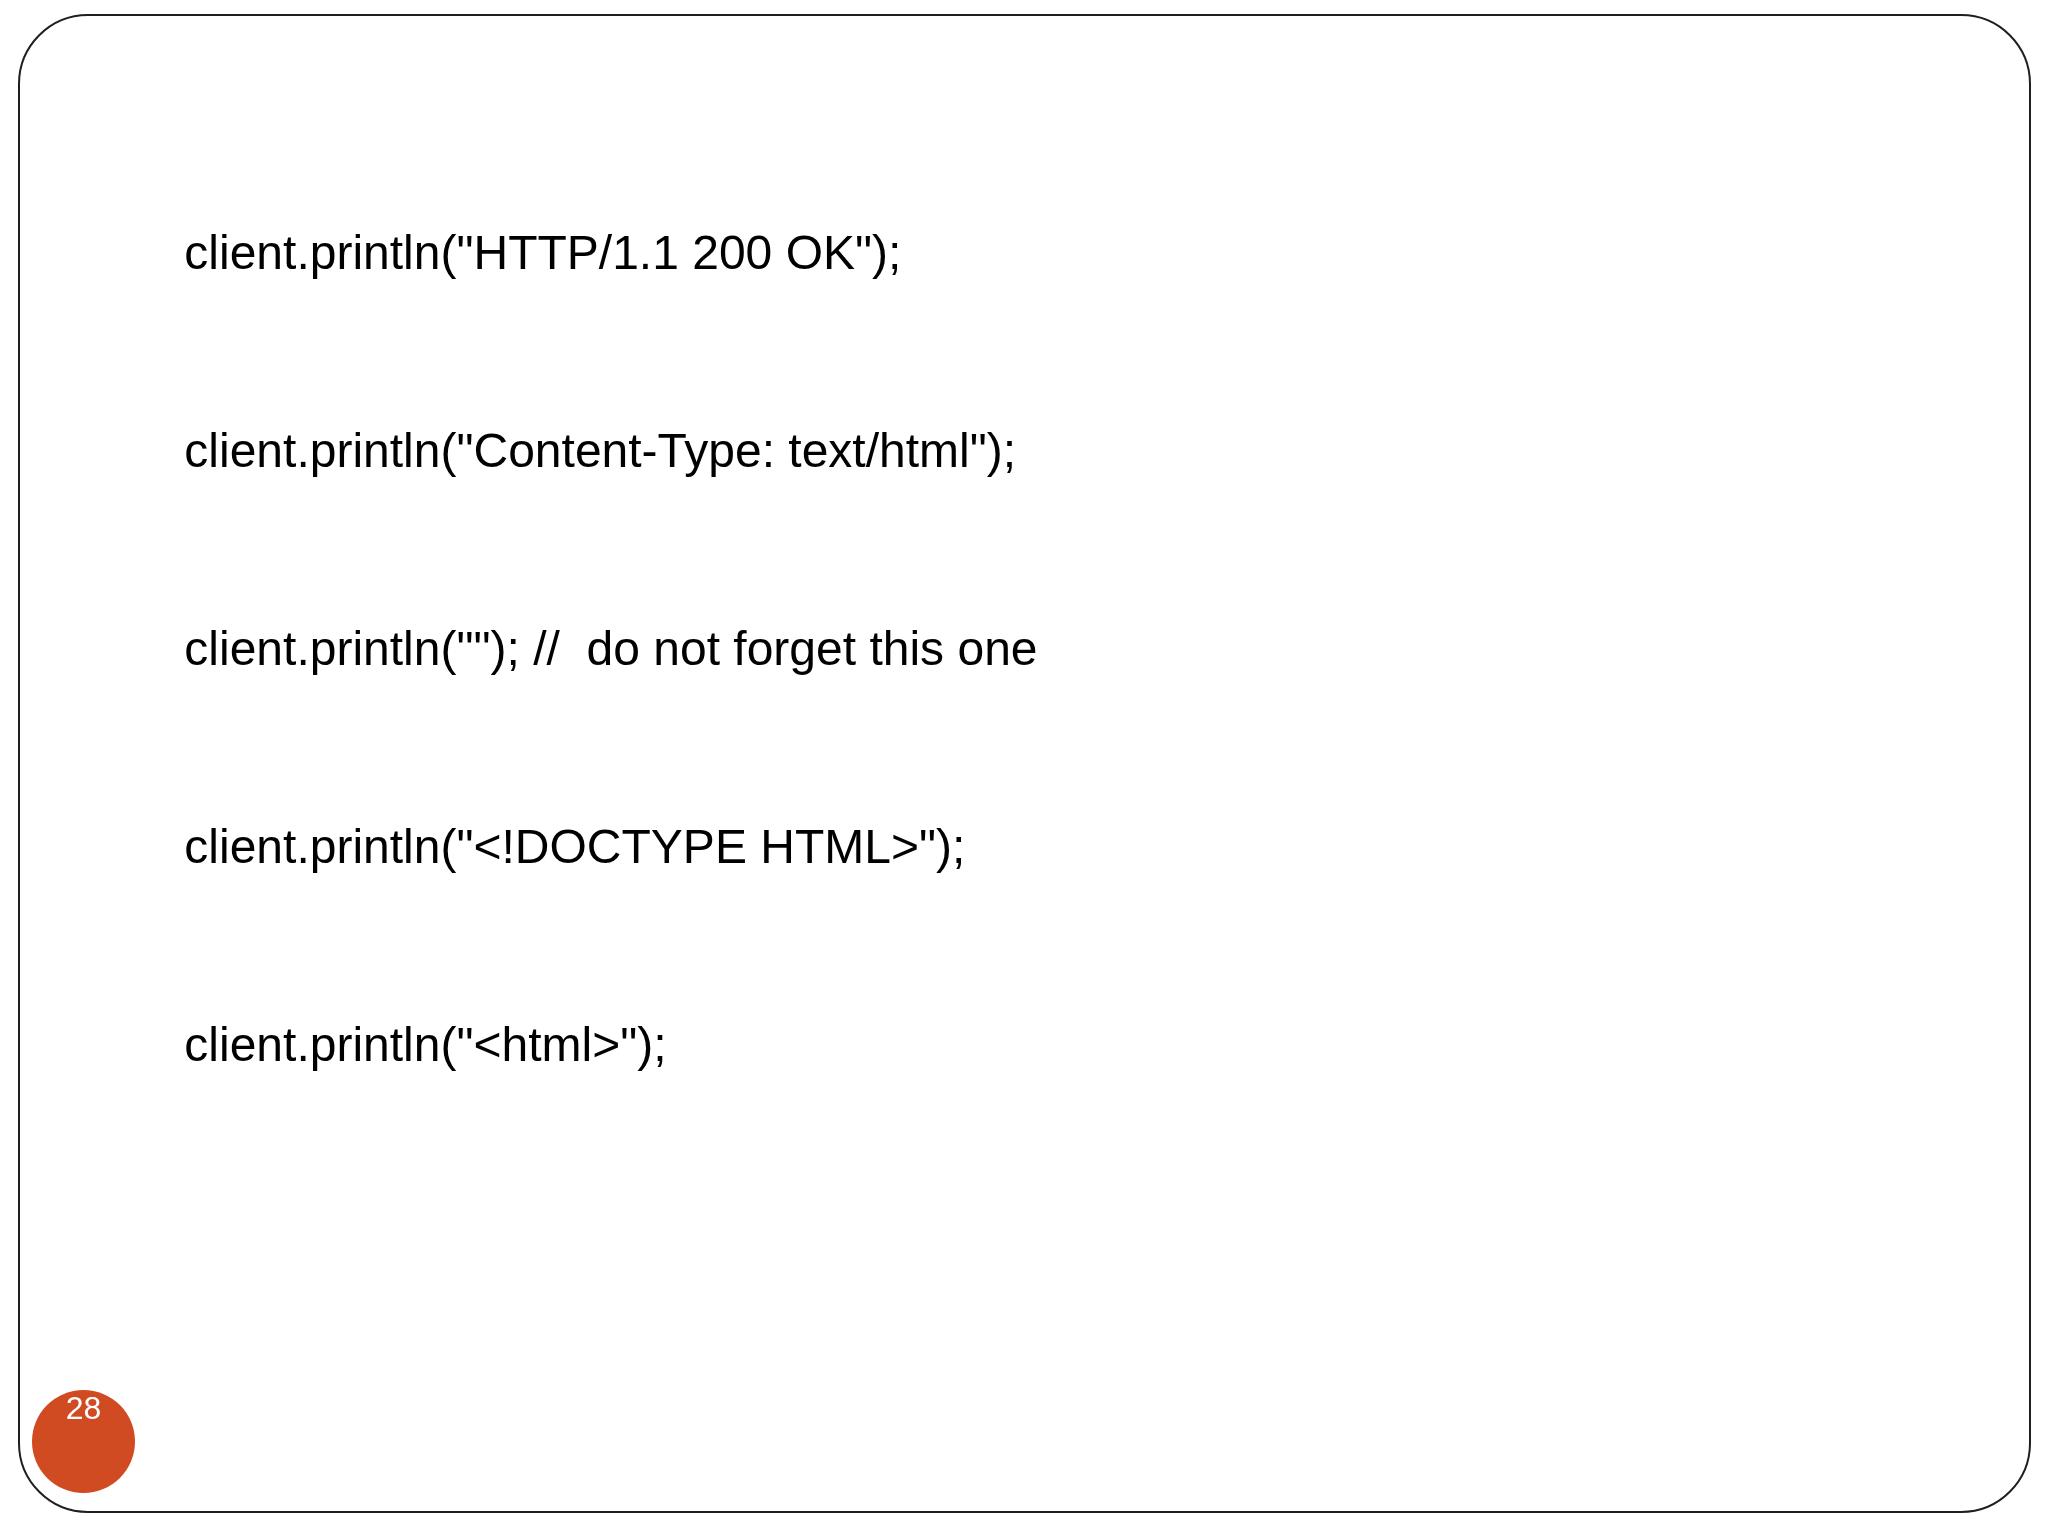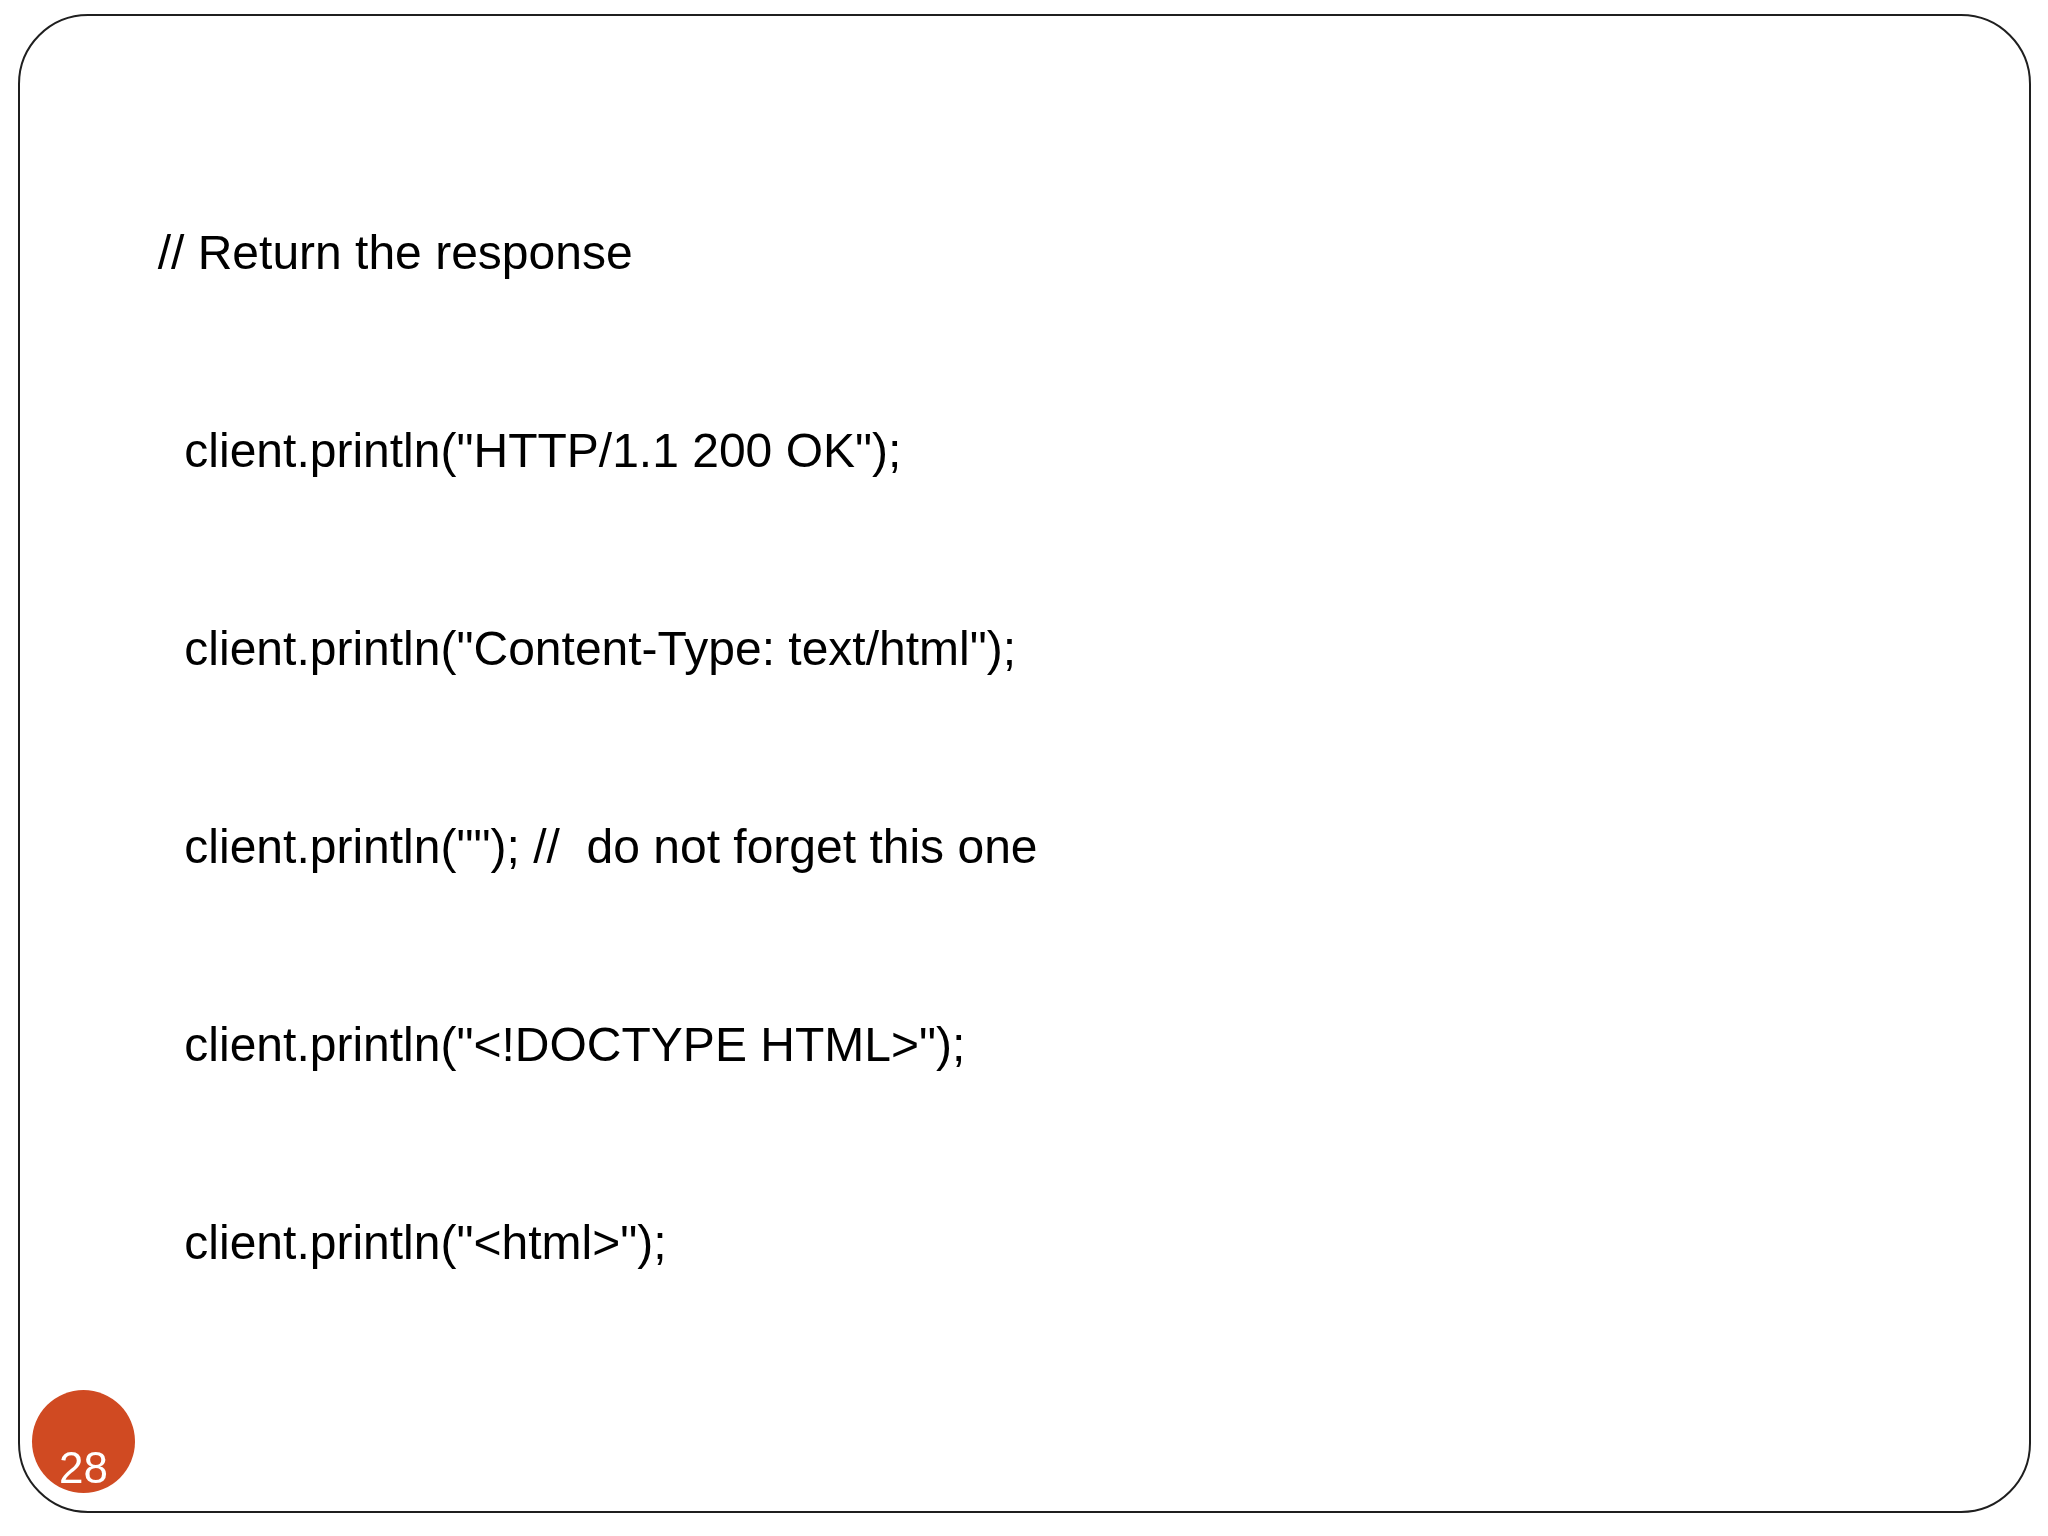--- a/index.html
+++ b/index.html
@@ -40,34 +40,33 @@
     min-height: 66px;
   }
   .page-badge {
     position: absolute;
     left: 32px;
     top: 1390px;
     width: 103px;
     height: 103px;
     border-radius: 50%;
     display: flex;
-    align-items: flex-end;
+    align-items: flex-start;
     justify-content: center;
     color: #ffffff;
-    font-size: 44px;
+    font-size: 32px;
   }
 </style>
 </head>
 <body>
 
 <div class="slide">
   <div class="frame" style="border-color: rgb(31, 31, 31);"></div>
 
   <div class="code-block" style="color: rgb(0, 0, 0);">
-    <div class="code-line">  // Return the response</div>
     <div class="code-line">    client.println("HTTP/1.1 200 OK");</div>
     <div class="code-line">    client.println("Content-Type: text/html");</div>
     <div class="code-line">    client.println(""); //  do not forget this one</div>
     <div class="code-line">    client.println("&lt;!DOCTYPE HTML&gt;");</div>
     <div class="code-line">    client.println("&lt;html&gt;");</div>
     <div class="code-line"></div>
     
     
     
     

